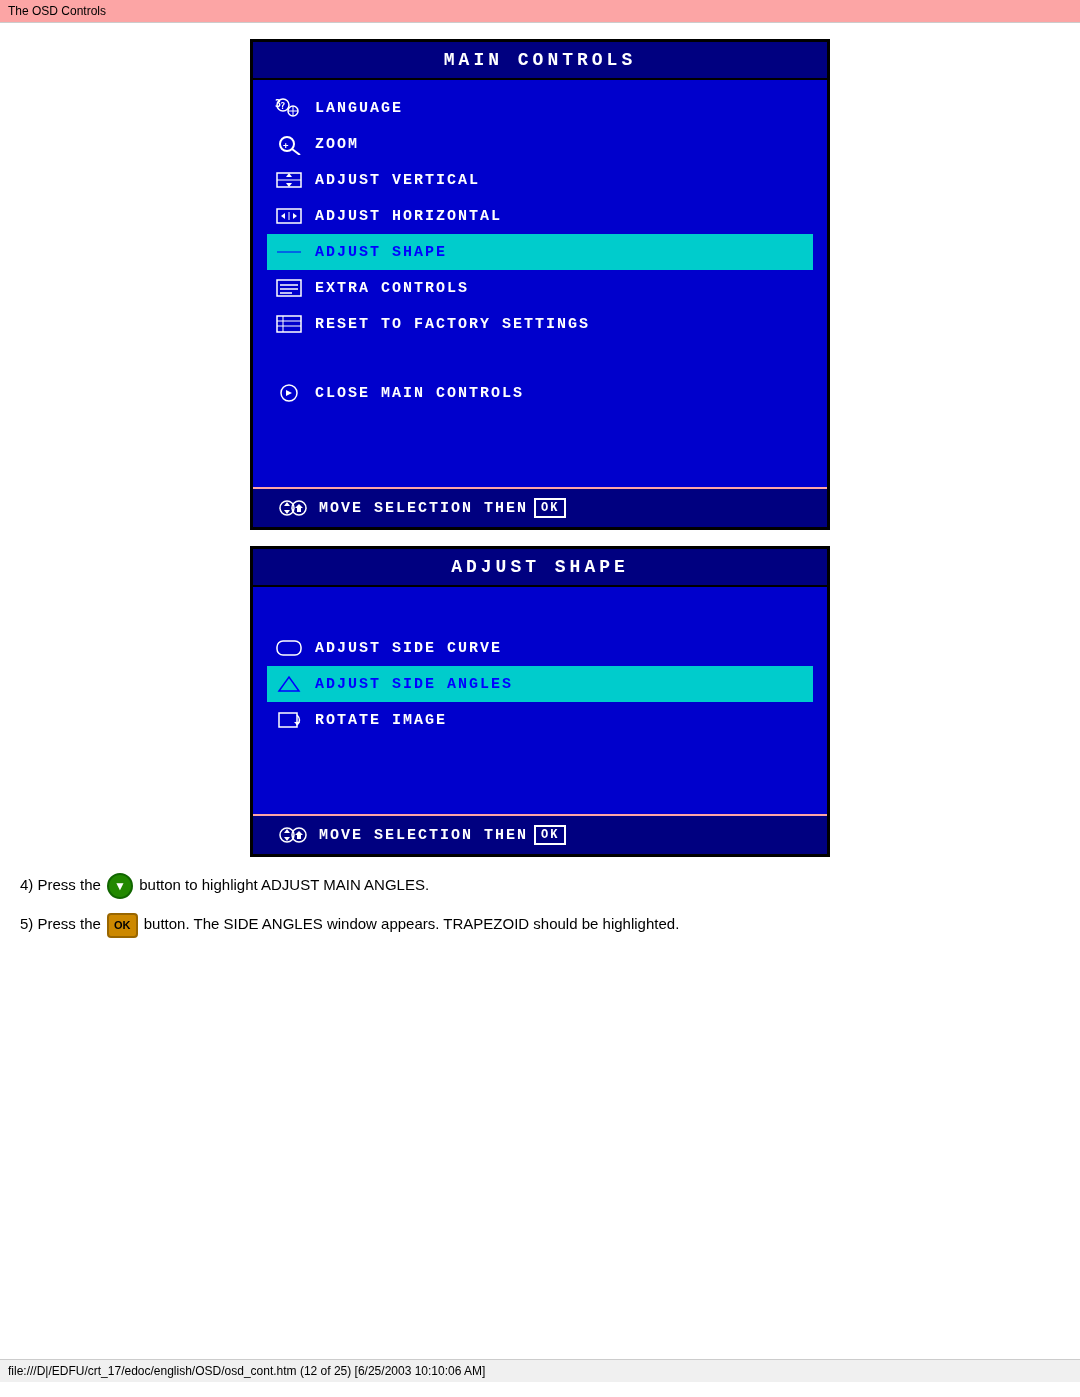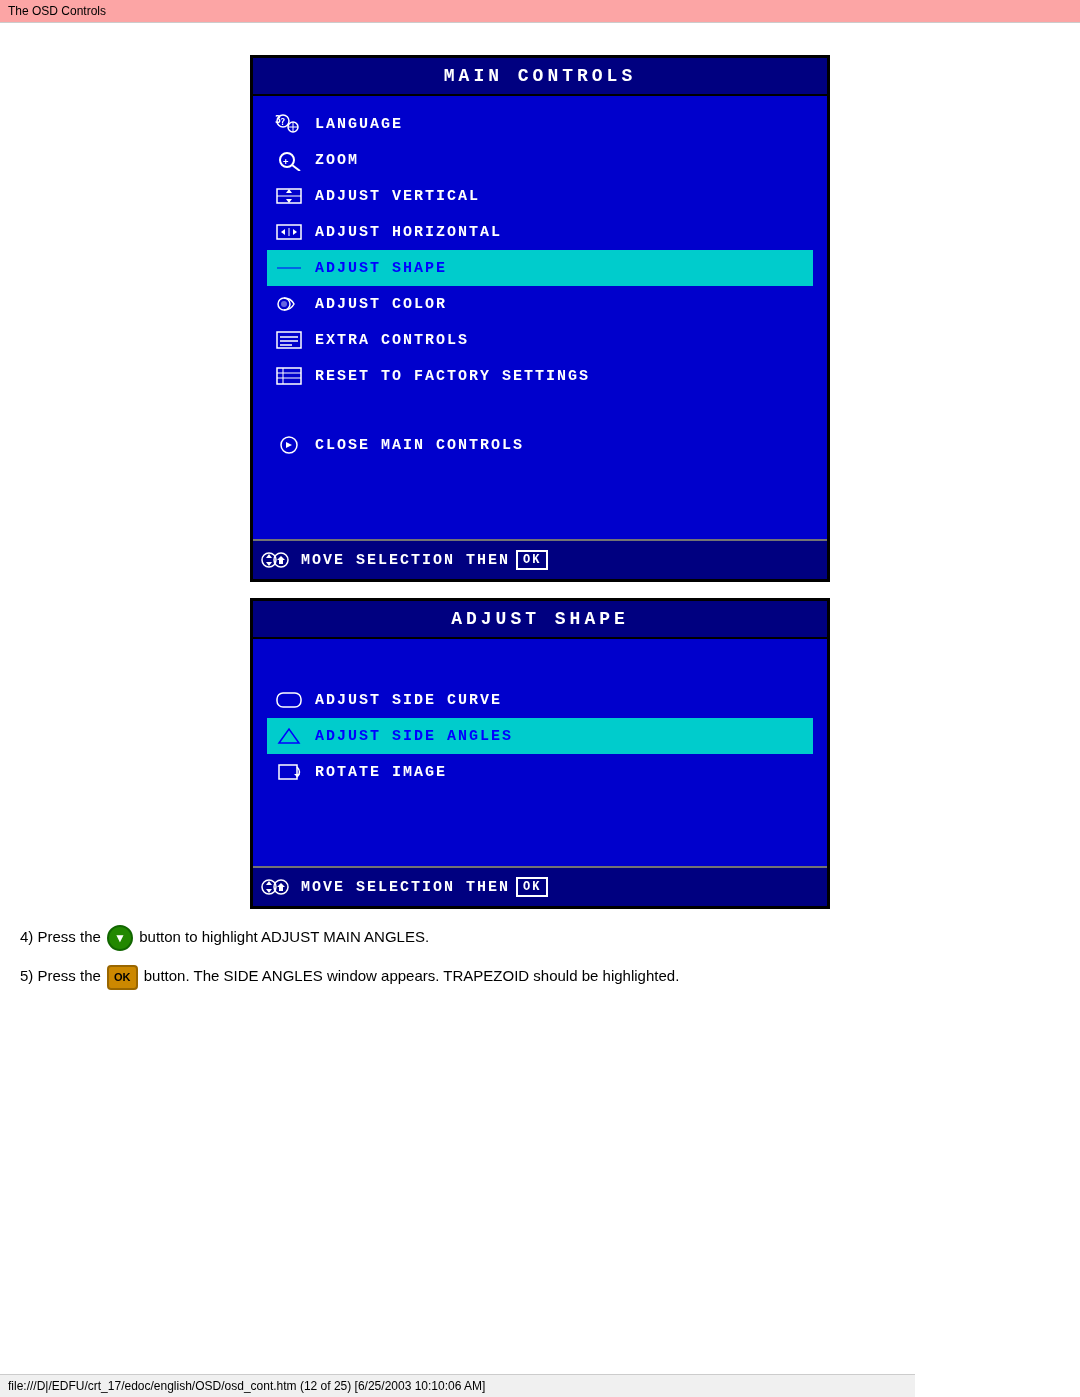--- a/index.html
+++ b/index.html
@@ -17,21 +17,20 @@
     .top-bar {
       font-size: 12px;
       padding: 4px 8px;
       border-bottom: 1px solid #ccc;
       background: #fca5a5;
     }
 
     
     .content {
       padding: 16px 20px;
-      margin-top: 16px;
     }
 
     
     .osd-screen {
       background: #0000cc;
       border: 3px solid #000;
       width: 580px;
       margin: 0 auto 16px auto;
       font-family: 'Courier New', monospace;
       color: #fff;
@@ -79,24 +78,24 @@
       justify-content: center;
       width: 32px;
       height: 26px;
       margin-right: 10px;
       font-size: 13px;
       flex-shrink: 0;
     }
 
     .osd-footer {
       background: #000080;
-      border-top: 2px solid #737373;
+      border-top: 2px solid #fca5a5;
       display: flex;
       align-items: center;
-      padding: 8px 8px;
+      padding: 8px 26px;
       font-family: 'Courier New', monospace;
       font-size: 15px;
       font-weight: bold;
       letter-spacing: 2px;
       color: #fff;
     }
 
     .footer-icons {
       display: flex;
       align-items: center;
@@ -134,23 +133,23 @@
       color: #fff;
       font-size: 12px;
       border: 2px solid #116600;
       vertical-align: middle;
       margin: 0 2px;
     }
 
     
     .bottom-bar {
       position: fixed;
-      bottom: 0;
+      bottom: 15px;
       left: 0;
-      width: 915px;
+      width: 1080px;
       font-size: 12px;
       padding: 4px 8px;
       border-top: 1px solid #ccc;
       background: #f0f0f0;
     }
 
     
     .osd-screen-small {
       background: #0000cc;
       border: 3px solid #000;
@@ -243,30 +242,20 @@
       <div class="osd-item highlighted">
         <span class="osd-icon">
           <svg class="svg-icon" viewBox="0 0 28 22" fill="none" xmlns="http://www.w3.org/2000/svg">
             <rect x="2" y="4" width="24" height="14" stroke="#00cccc" stroke-width="1.5" fill="none"></rect>
             <line x1="2" y1="11" x2="26" y2="11" stroke="#0000ff" stroke-width="1"></line>
           </svg>
         </span>
         <span>ADJUST  SHAPE</span>
       </div>
 
-      <div class="osd-item">
-        <span class="osd-icon">
-          <svg class="svg-icon" viewBox="0 0 28 22" fill="none" xmlns="http://www.w3.org/2000/svg">
-            <circle cx="9" cy="11" r="6" stroke="white" stroke-width="1.5" fill="none"></circle>
-            <circle cx="9" cy="11" r="3" fill="white" fill-opacity="0.4"></circle>
-            <path d="M9 5 Q16 5 19 11 Q16 17 9 17" stroke="white" stroke-width="1.5" fill="none"></path>
-          </svg>
-        </span>
-        <span>ADJUST  COLOR</span>
-      </div>
 
       <div class="osd-item">
         <span class="osd-icon">
           <svg class="svg-icon" viewBox="0 0 28 22" fill="none" xmlns="http://www.w3.org/2000/svg">
             <rect x="2" y="3" width="24" height="16" stroke="white" stroke-width="1.5" fill="none"></rect>
             <line x1="5" y1="8" x2="23" y2="8" stroke="white" stroke-width="1.5"></line>
             <line x1="5" y1="12" x2="23" y2="12" stroke="white" stroke-width="1.5"></line>
             <line x1="5" y1="16" x2="17" y2="16" stroke="white" stroke-width="1.5"></line>
           </svg>
         </span>

